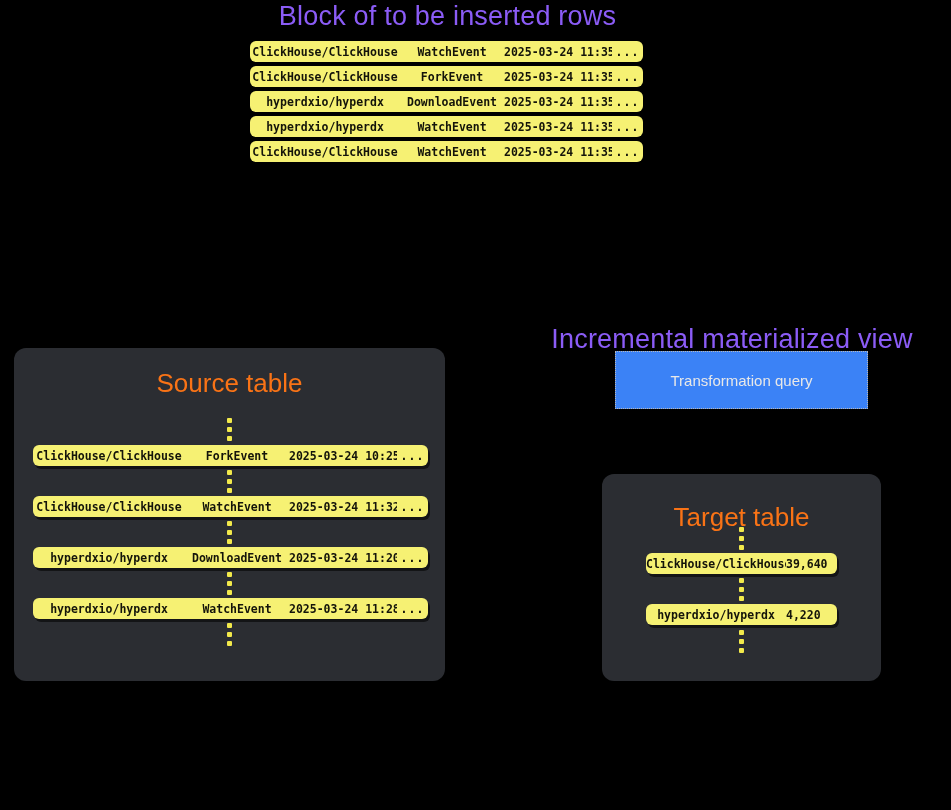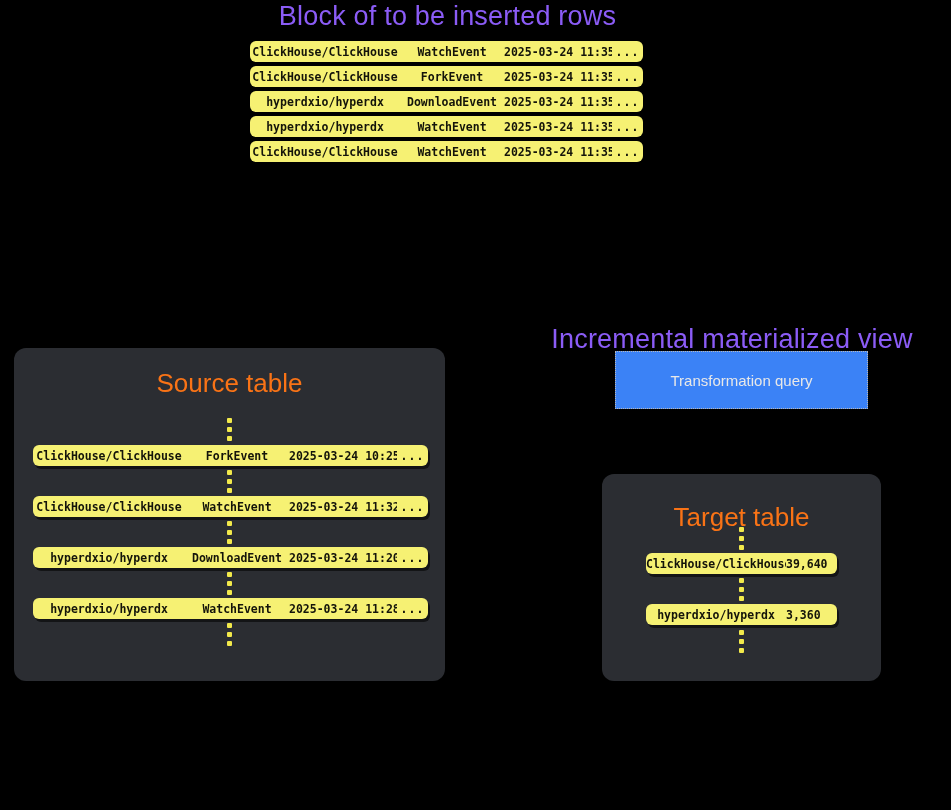--- a/index.html
+++ b/index.html
@@ -251,20 +251,20 @@
 </div>
 
 <div class="vdots" style="left:739px; top:578px;">
   <i></i>
     <i></i>
     <i></i>
 </div>
 
 <div class="row tgt-row" style="top:604px;">
   <span class="cell c-repo">hyperdxio/hyperdx</span>
-  <span class="cell c-count">3,360</span>
+  <span class="cell c-count">4,220</span>
 </div>
 
 <div class="vdots" style="left:739px; top:630px;">
   <i></i>
     <i></i>
     <i></i>
 </div>
 
 </body></html>

